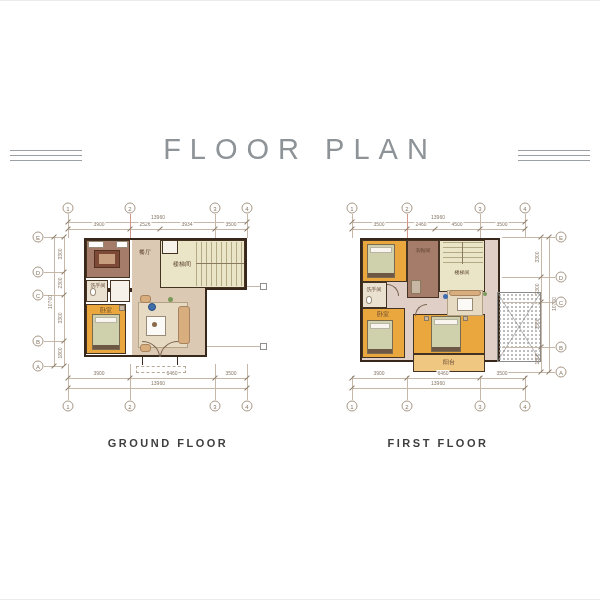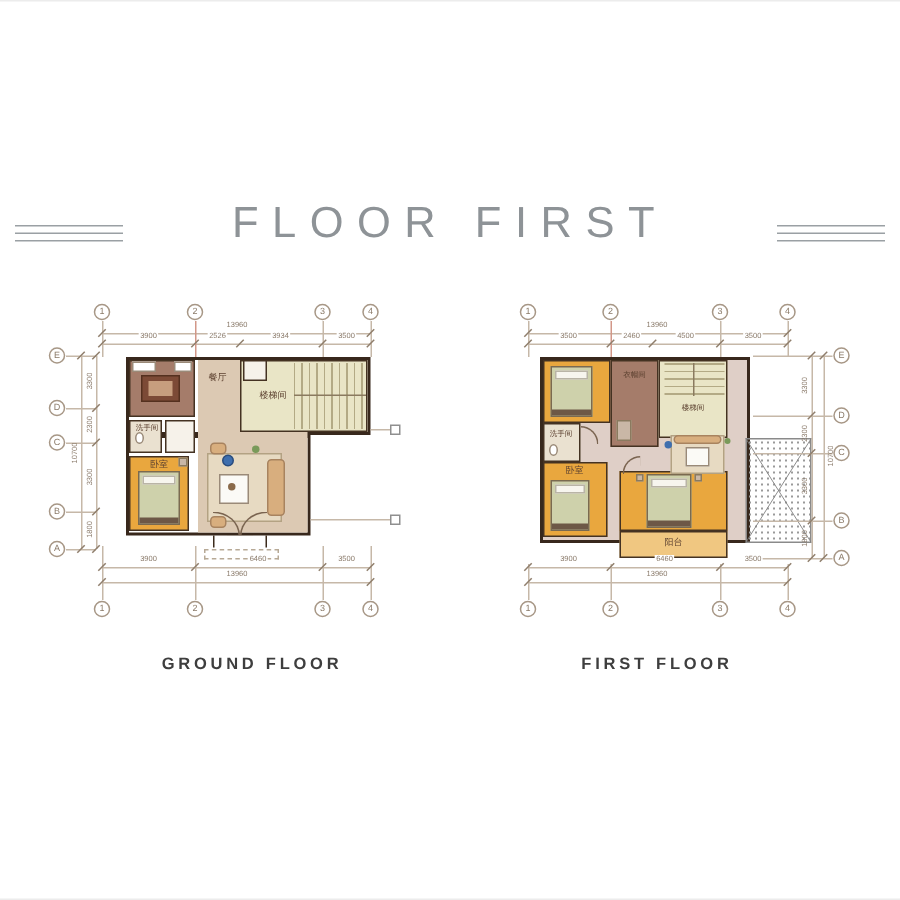--- a/index.html
+++ b/index.html
@@ -59,21 +59,21 @@
 
 <div class="page">
   <div class="edge" style="top:0"></div>
   <div class="edge" style="top:599px"></div>
 
   <div class="lines" id="lines-l">
       <i></i>
       <i></i>
       <i></i>
     </div>
-  <div class="title">FLOOR FIRST</div>
+  <div class="title">FLOOR PLAN</div>
   <div class="lines" id="lines-r">
       <i></i>
       <i></i>
       <i></i>
     </div>
 
   <div class="plan" id="plan-g">
 
     <div class="outline" style="left:64px;top:46px;width:163px;height:52px"></div>
     <div class="outline" style="left:64px;top:98px;width:123px;height:67px"></div>

